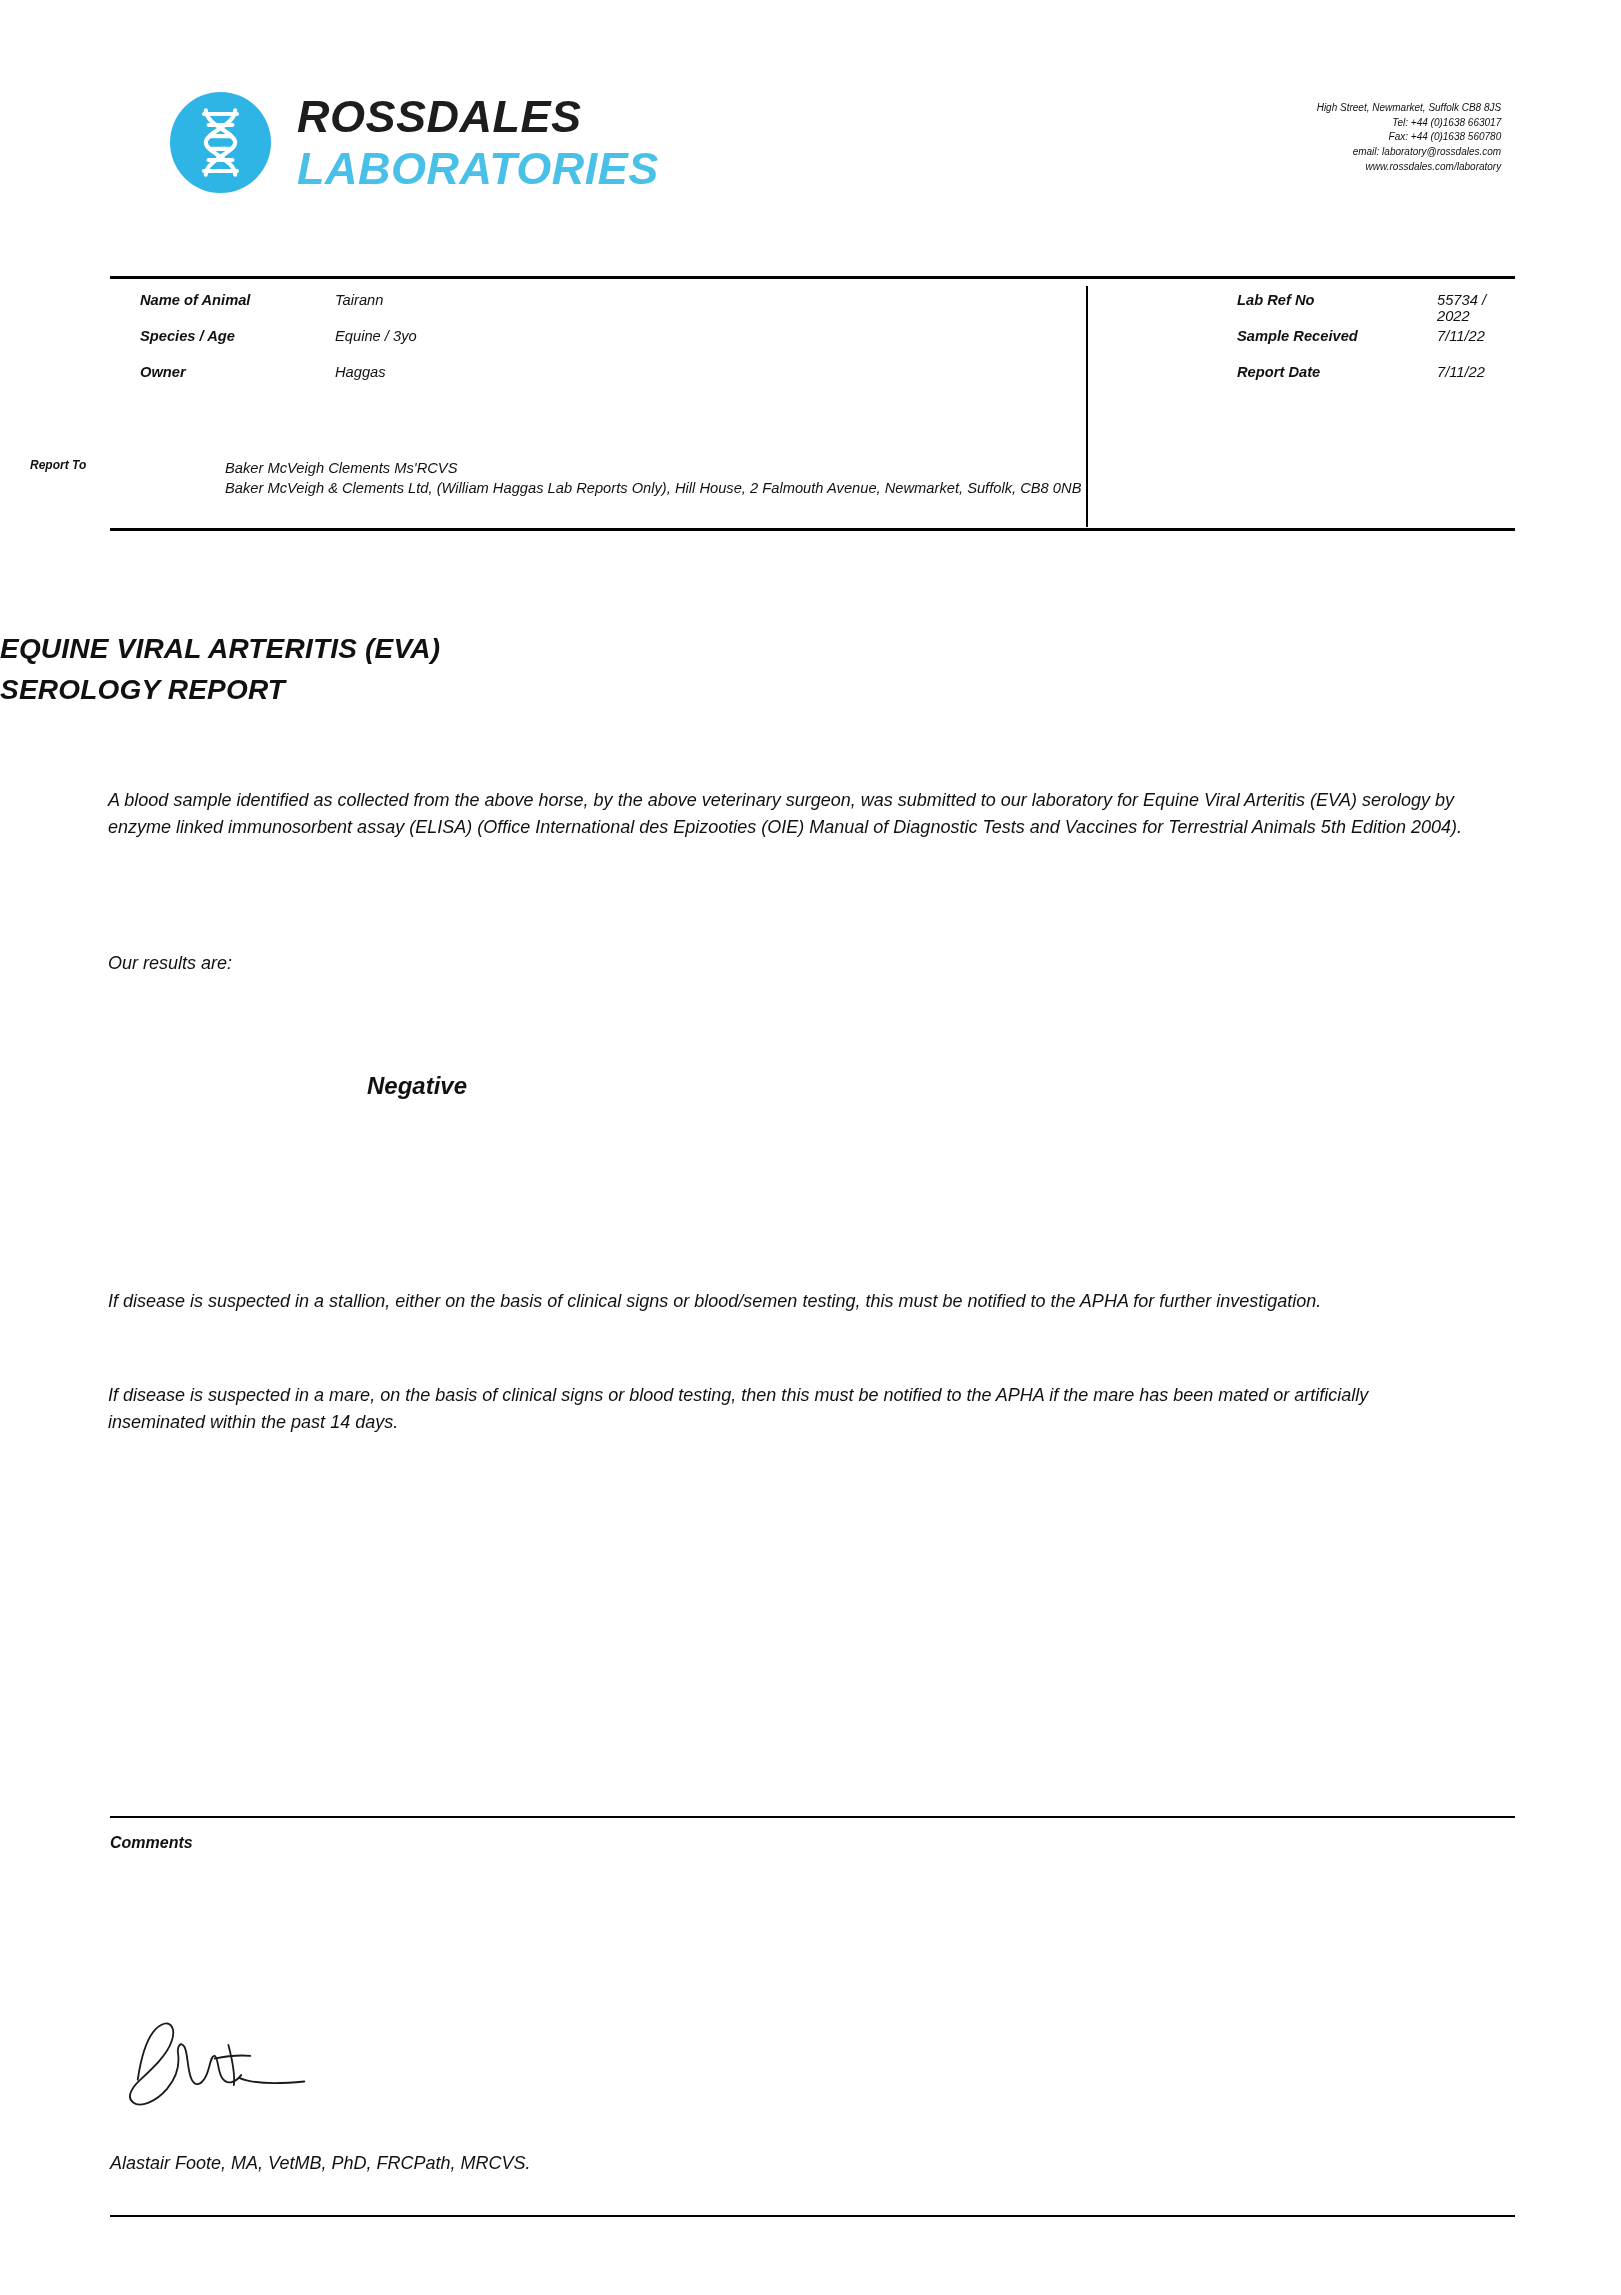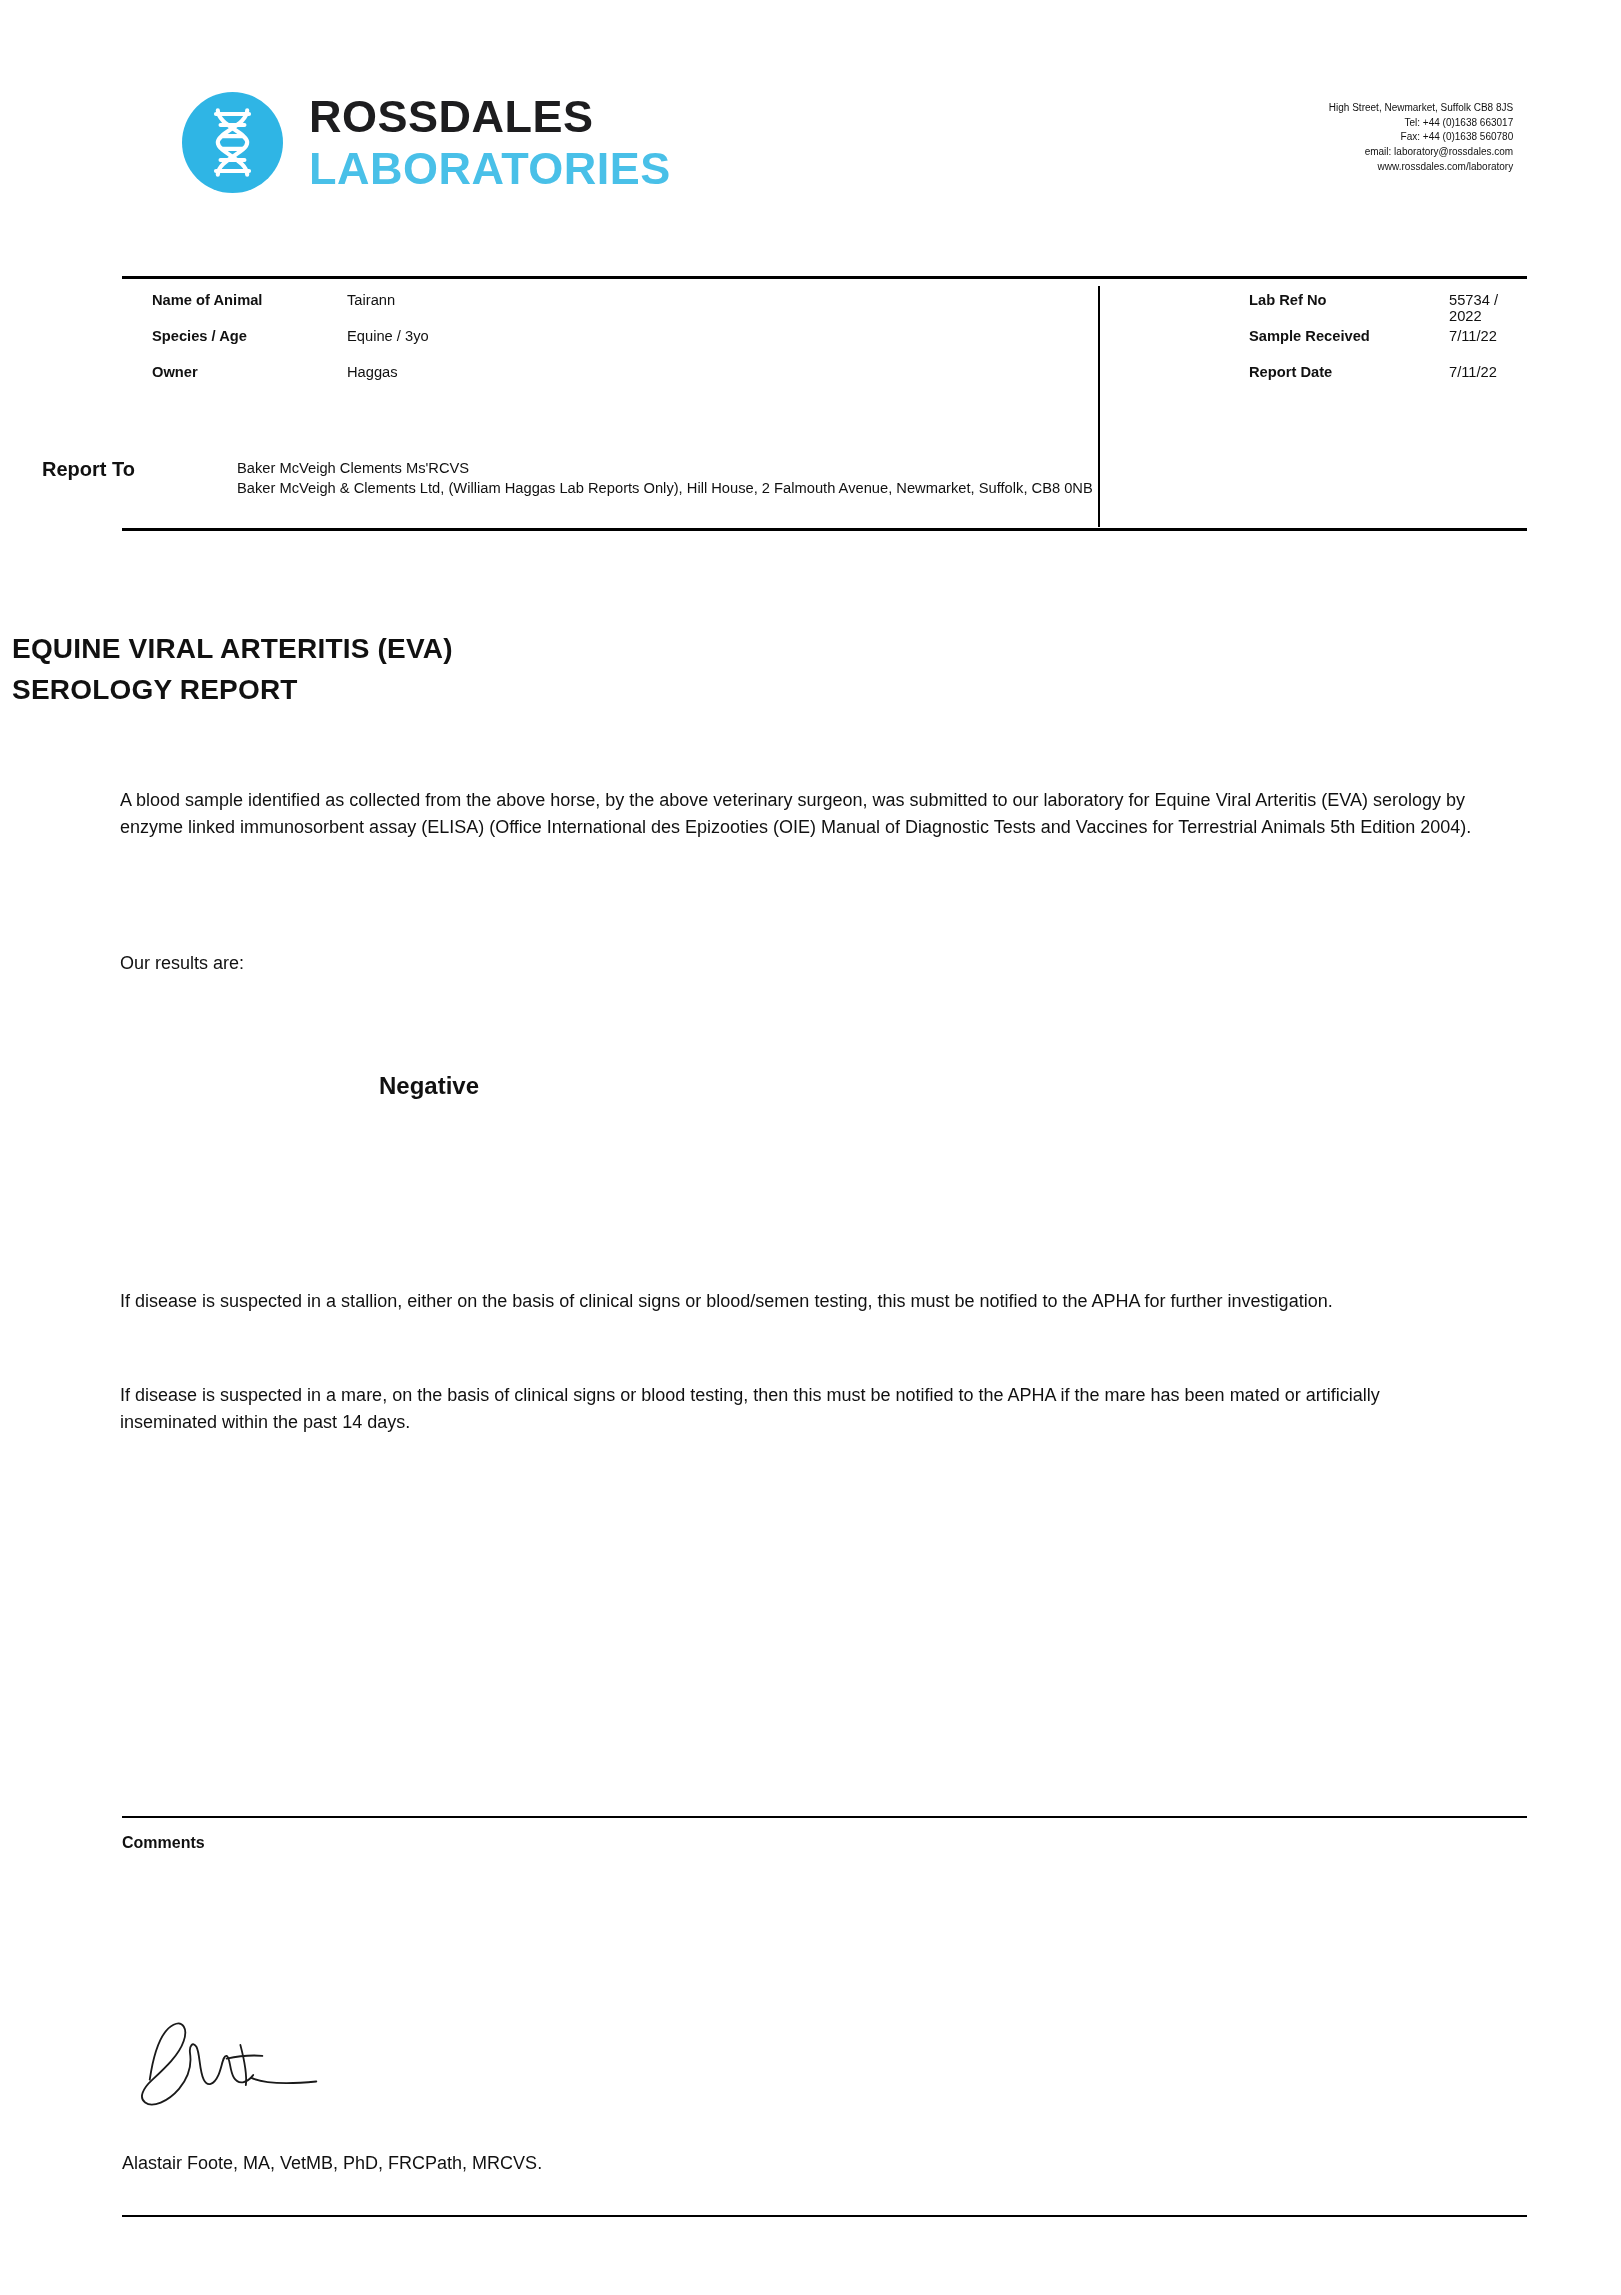--- a/index.html
+++ b/index.html
@@ -10,24 +10,25 @@
   body {
     width: 1622px;
     height: 2295px;
     font-family: "Liberation Sans", sans-serif;
     color: #111111;
     position: relative;
     overflow: hidden;
   }
   .page {
     position: absolute;
-    left: 12px; top: 0;
+    left: 0; top: 0;
     width: 1502px;
     height: 2295px;
     background: #ffffff;
+    font-style: italic;
   }
 
   
   .header {
     position: absolute;
     left: 110px;
     top: 92px;
     width: 1405px;
     height: 138px;
   }
@@ -139,21 +140,21 @@
     top: 458px;
     width: 1175px;
     font-size: 14.7px;
     line-height: 1.38;
   }
   .report-to-label {
     position: absolute;
     left: 30px;
     top: 458px;
     font-weight: bold;
-    font-size: 20px;
+    font-size: 12px;
   }
 
   
   .title {
     position: absolute;
     left: 0;
     top: 629px;
     width: 1622px;
     text-align: left;
     font-size: 28px;

